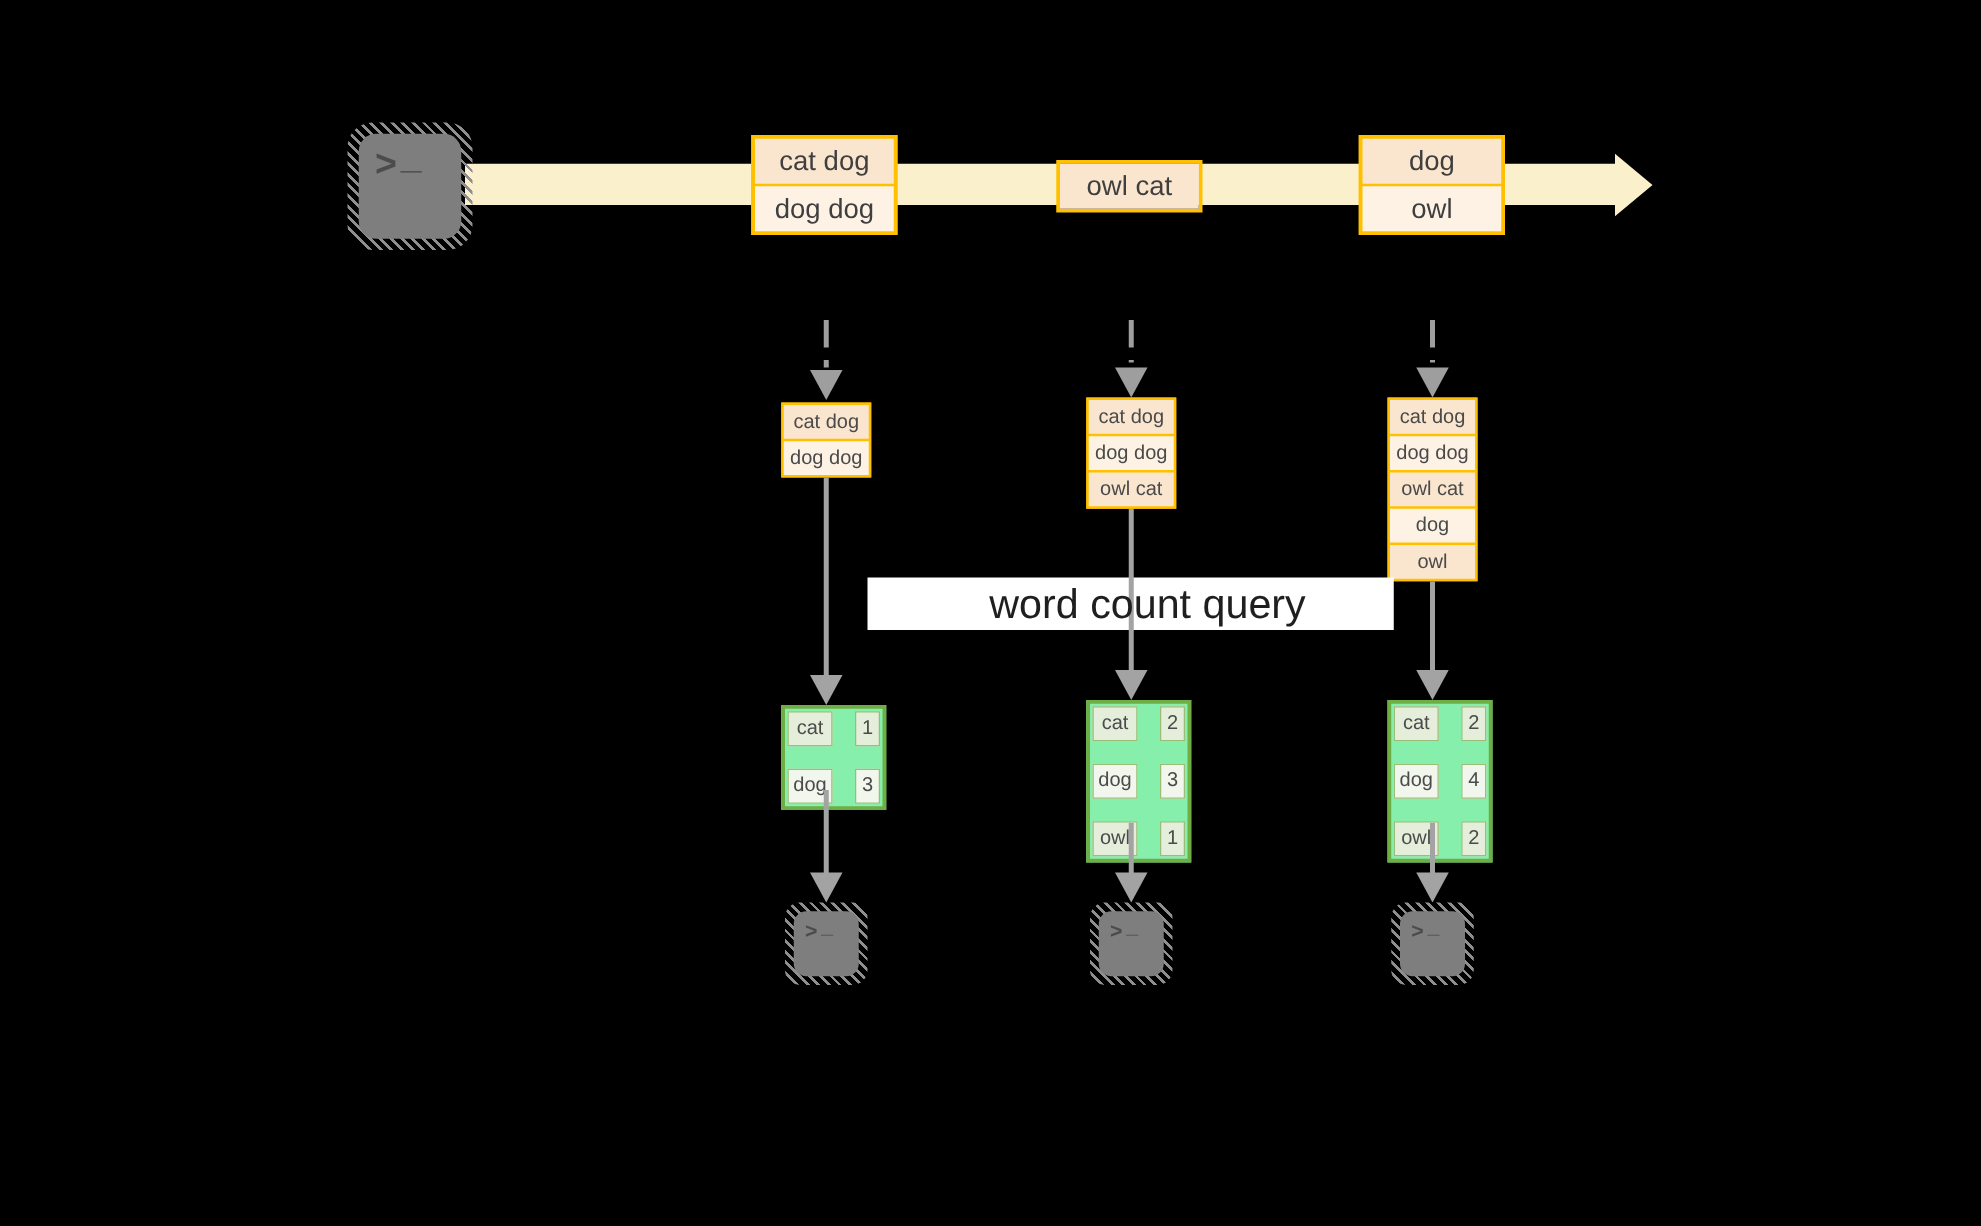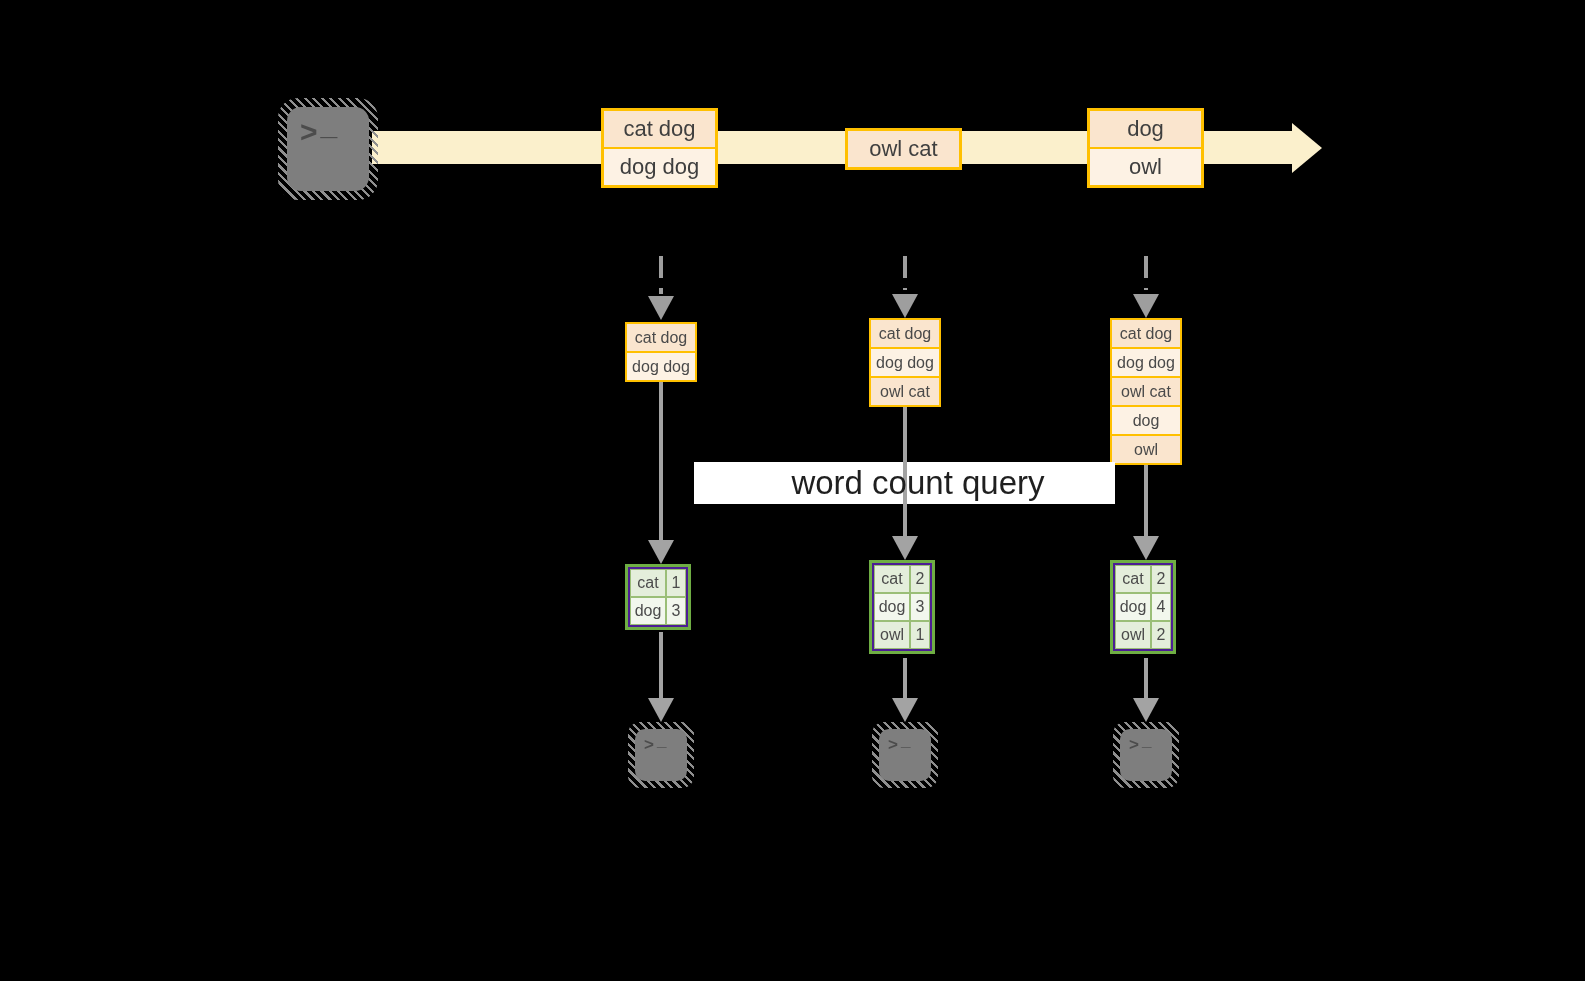--- a/index.html
+++ b/index.html
@@ -47,22 +47,22 @@
   .stack { border:2px solid #FFC000; background:#FFC000; width:68px; }
   .stack .srow {
     height:27px; display:flex; align-items:center; justify-content:center;
     font-size:16px; color:#4a4a4a; background:#FDF2E4;
   }
   .stack .srow + .srow { margin-top:2px; }
   .stack .srow:nth-child(odd) { background:#FAE5CE; }
 
   
   .gtable {
-    border:3px solid #6FAE44; background:#4c1d95; padding:2px;
-    display:grid; grid-template-columns:36px 20px; gap:0;
+    border:3px solid #6FAE44; background:#86efac; padding:2px;
+    display:grid; grid-template-columns:36px 20px; gap:18px;
   }
   .gcell {
     border:1px solid #9ABE77; height:26px;
     display:flex; align-items:center; justify-content:center;
     font-size:16px; color:#4b4b4b; background:#F2F7ED;
   }
   .gcell:nth-child(4n+1), .gcell:nth-child(4n+2) { background:#E4EEDB; }
 
   
   .wcq-bg { background:#ffffff; z-index:1; }

